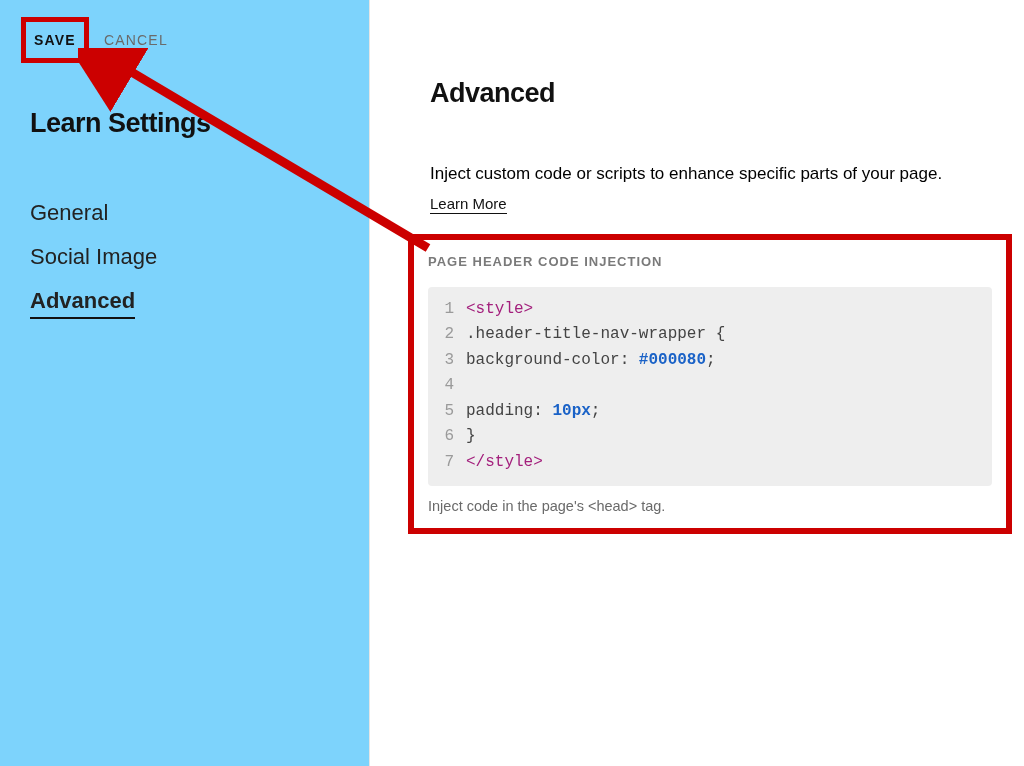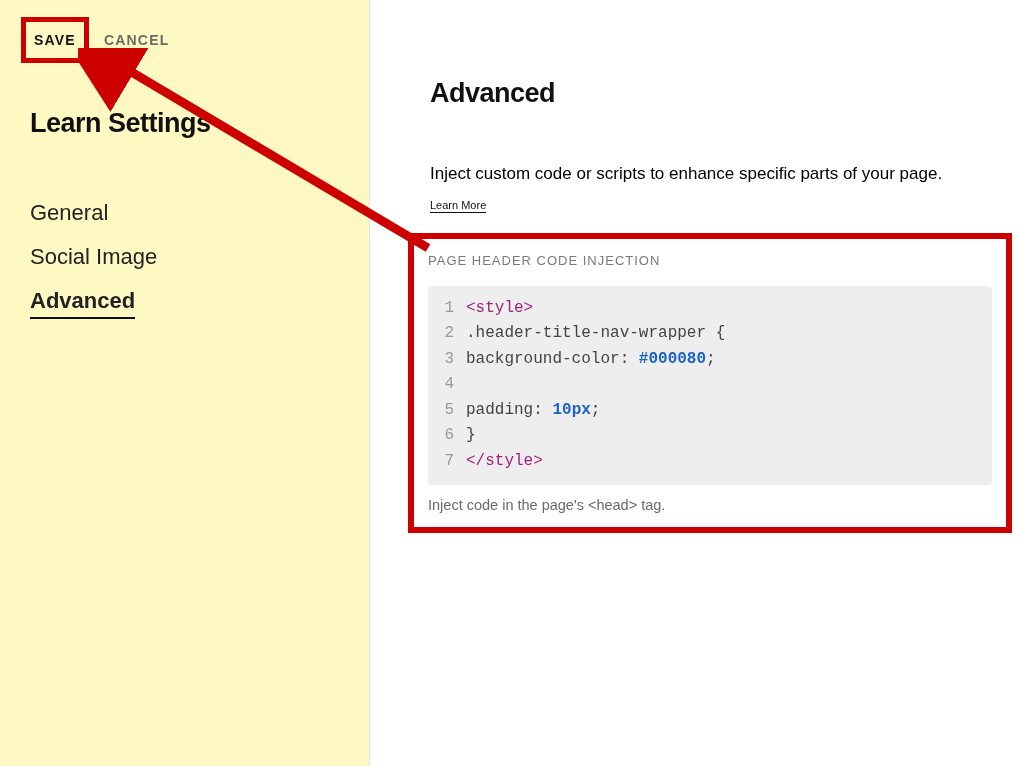--- a/index.html
+++ b/index.html
@@ -6,21 +6,21 @@
     body {
       font-family: -apple-system, BlinkMacSystemFont, "Helvetica Neue", Arial, sans-serif;
       width: 1024px;
       height: 766px;
       display: flex;
       overflow: hidden;
       background: #fff;
     }
     .sidebar {
       width: 370px;
-      background: #fef9c3;
+      background: #7dd3fc;
       padding: 24px 30px;
       border-right: 1px solid #e5e5e5;
     }
     .top-actions {
       display: flex;
       gap: 20px;
       margin-bottom: 52px;
       align-items: center;
     }
     .save-btn {
@@ -35,21 +35,21 @@
       text-transform: uppercase;
     }
     .save-highlight {
       border: 5px solid #cc0000;
       display: inline-block;
       padding: 2px 4px;
       margin: -7px -9px;
     }
     .cancel-btn {
       font-size: 14px;
-      font-weight: 700;
+      font-weight: 400;
       letter-spacing: 1.2px;
       color: #6a6a6a;
       padding: 8px 4px;
       background: transparent;
       border: none;
       cursor: pointer;
       text-transform: uppercase;
     }
     .sidebar-title {
       font-size: 27px;
@@ -86,39 +86,39 @@
       margin-bottom: 52px;
       letter-spacing: -0.5px;
     }
     .description {
       font-size: 17px;
       color: #000000;
       margin-bottom: 8px;
       line-height: 1.5;
     }
     .learn-more {
-      font-size: 11px;
+      font-size: 15px;
       color: #111;
       text-decoration: none;
       border-bottom: 1px solid #111;
       padding-bottom: 1px;
       display: inline-block;
       cursor: pointer;
       text-align: right;
     }
     .code-section-wrap {
       border: 6px solid #cc0000;
       padding: 14px 14px 14px 14px;
       margin-top: 20px;
       margin-left: -22px;
       margin-right: -16px;
     }
     .section-label {
       font-size: 13px;
-      font-weight: 400;
+      font-weight: 700;
       letter-spacing: 1px;
       color: #7a7a7a;
       text-transform: uppercase;
       margin-bottom: 18px;
     }
     .code-box {
       background: #eee;
       border-radius: 4px;
       font-family: "SFMono-Regular", Consolas, "Liberation Mono", Menlo, monospace;
       font-size: 16px;

